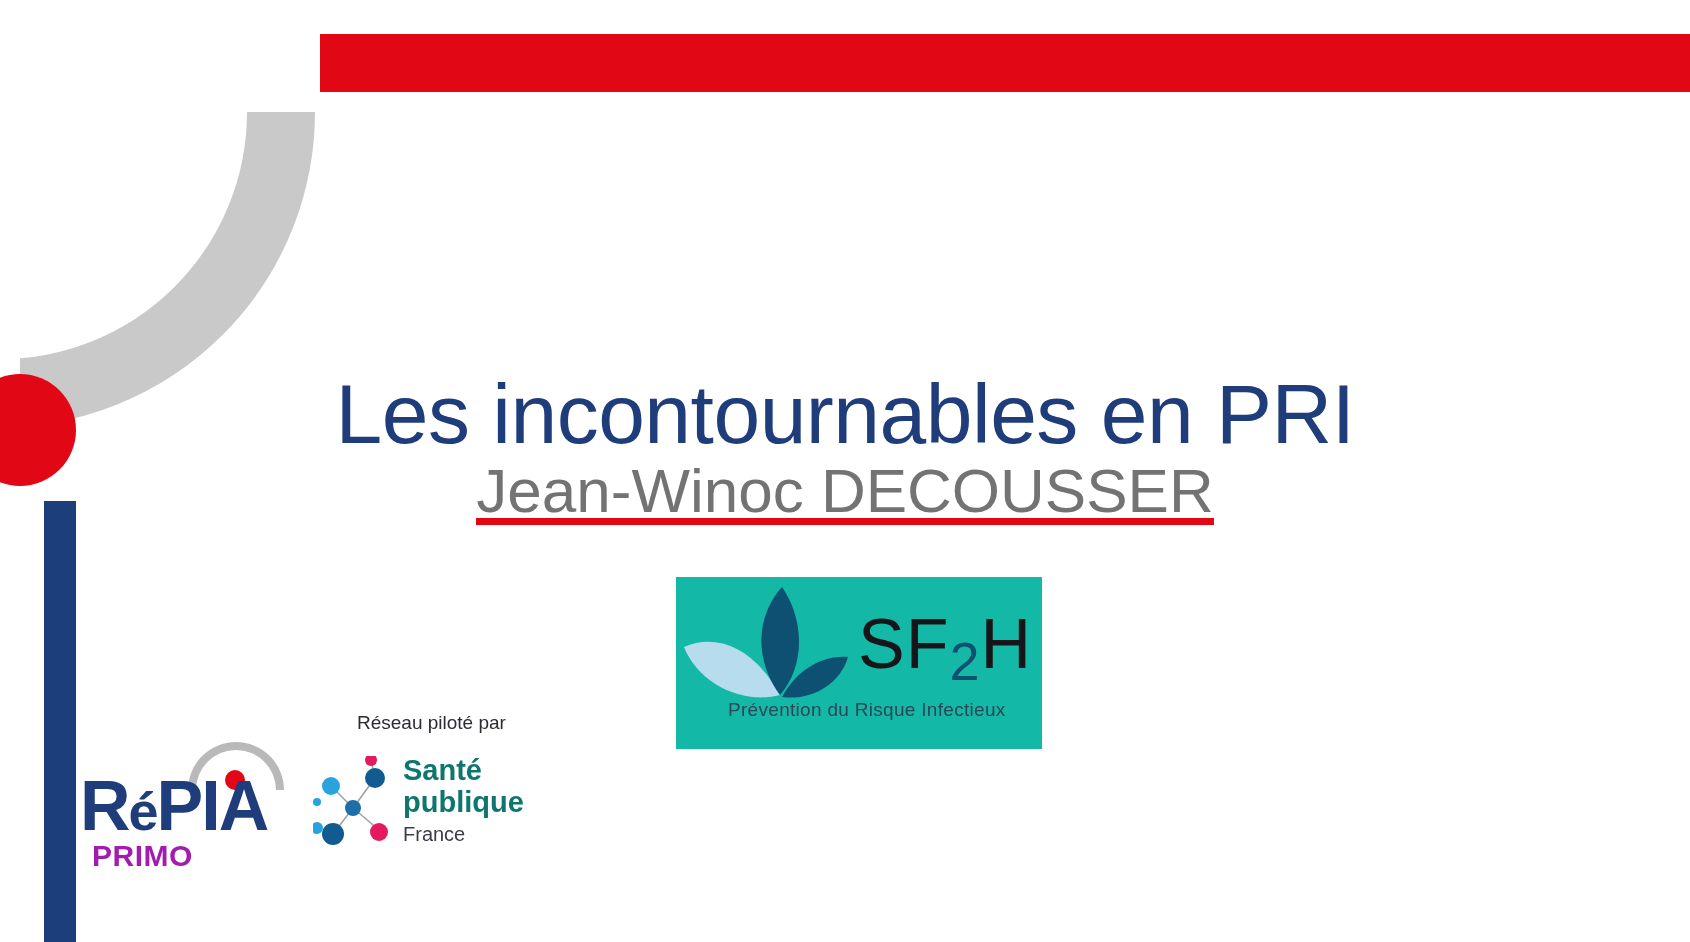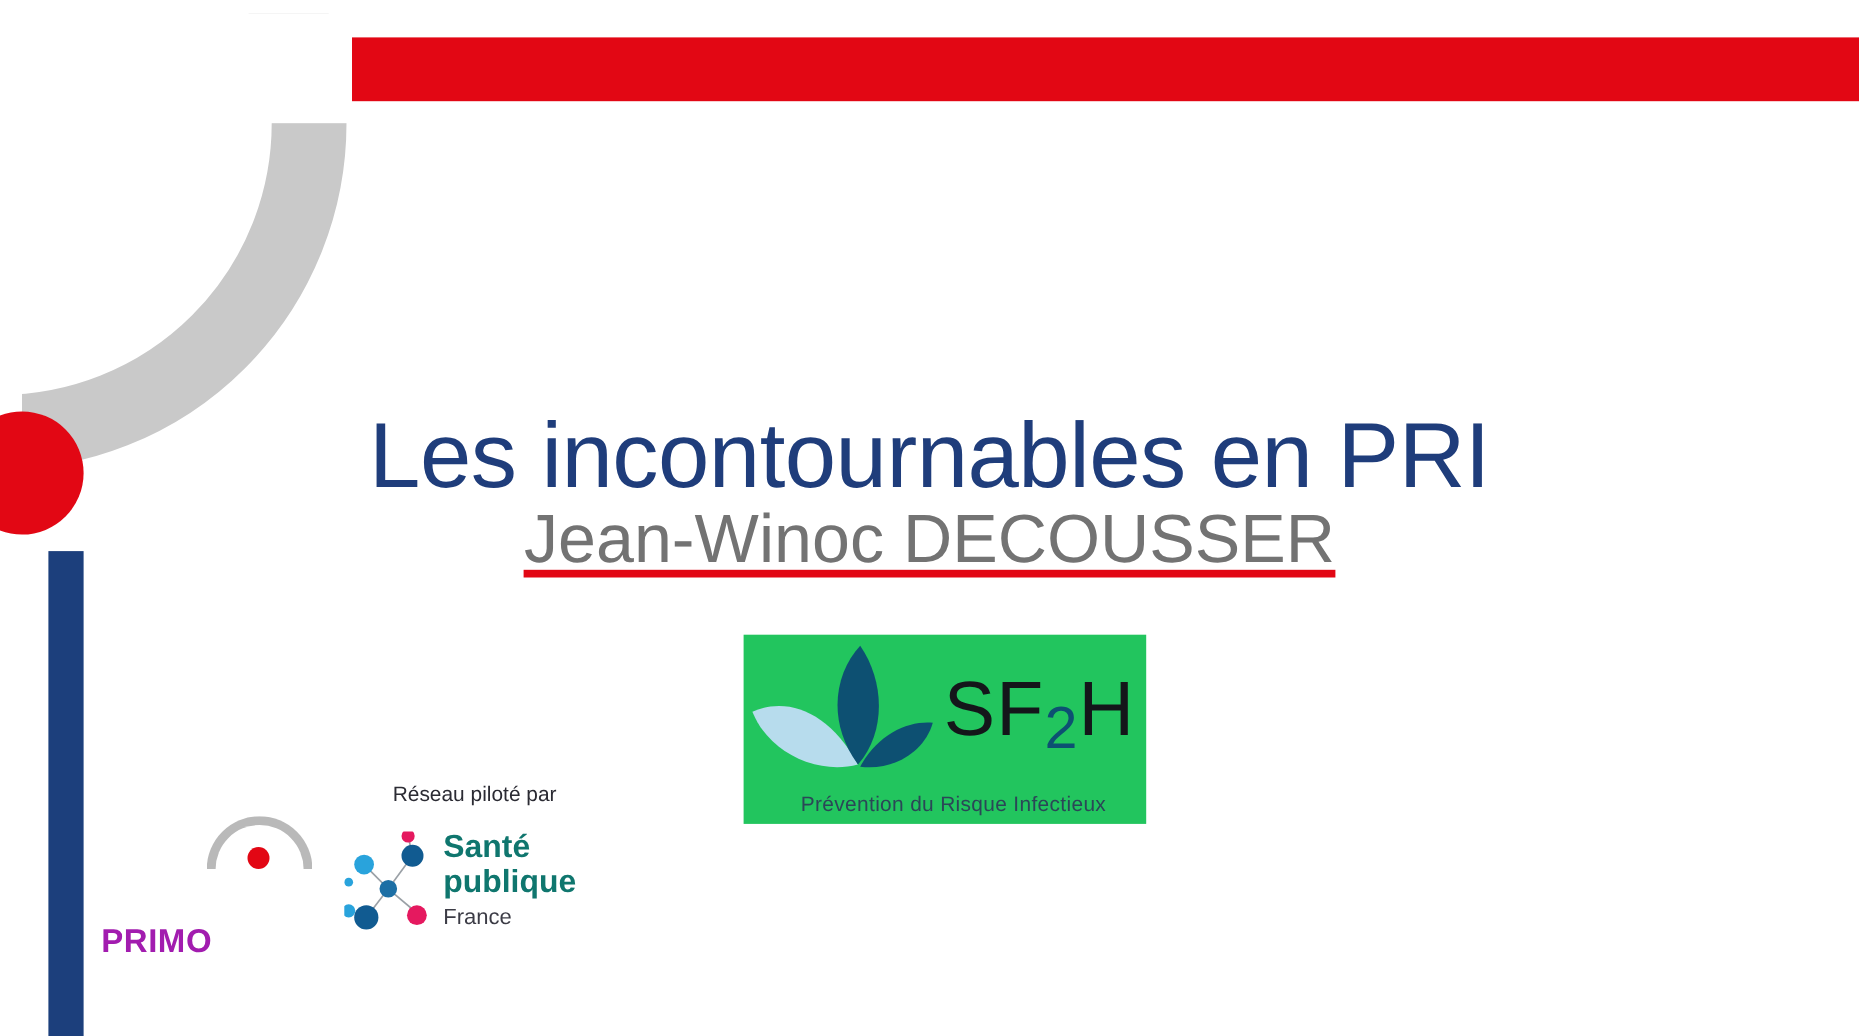--- a/index.html
+++ b/index.html
@@ -118,21 +118,21 @@
     background: #e20714;
   }
 
   
   .sf2h-logo {
     position: absolute;
     left: 676px;
     top: 565px;
     width: 366px;
     height: 172px;
-    background: #22c55e;
+    background: #14b8a6;
   }
   .sf2h-mark {
     position: absolute;
     left: 0;
     top: 8px;
     width: 190px;
     height: 120px;
   }
   .sf2h-word {
     position: absolute;
@@ -147,21 +147,21 @@
   }
   .sf2h-word .sub2 {
     color: #0d5072;
     font-size: 54px;
     position: relative;
     top: 12px;
   }
   .sf2h-tagline {
     position: absolute;
     left: 52px;
-    top: 144px;
+    top: 122px;
     font-size: 19px;
     line-height: 22px;
     color: #2b4757;
     letter-spacing: 0.3px;
     white-space: nowrap;
   }
 
   
   .repia-logo {
     position: absolute;
@@ -291,20 +291,21 @@
       <path d="M104 110 C76 72, 82 28, 106 2 C128 34, 130 80, 104 110 Z" fill="#0d5072"></path>
       <path d="M106 112 C122 82, 150 70, 172 72 C164 100, 134 116, 106 112 Z" fill="#0d5072"></path>
     </svg>
     <div class="sf2h-word"><span>SF</span><span class="sub2">2</span><span>H</span></div>
     <div class="sf2h-tagline">Prévention du Risque Infectieux</div>
   </div>
 
   <div class="repia-logo">
     <div class="repia-arc"></div>
     <div class="repia-dot"></div>
+    <div class="repia-word"><span>R</span><span class="accent-e">é</span><span>PIA</span></div>
     <div class="repia-sub">PRIMO</div>
   </div>
 
   <div class="spf-logo">
     <div class="spf-kicker">Réseau piloté par</div>
     <svg class="spf-net" viewBox="0 0 86 100">
       <line x1="18" y1="30" x2="40" y2="52" stroke="#9aa0a6" stroke-width="1.5"></line>
       <line x1="40" y1="52" x2="62" y2="22" stroke="#9aa0a6" stroke-width="1.5"></line>
       <line x1="40" y1="52" x2="66" y2="74" stroke="#9aa0a6" stroke-width="1.5"></line>
       <line x1="40" y1="52" x2="20" y2="78" stroke="#9aa0a6" stroke-width="1.5"></line>

